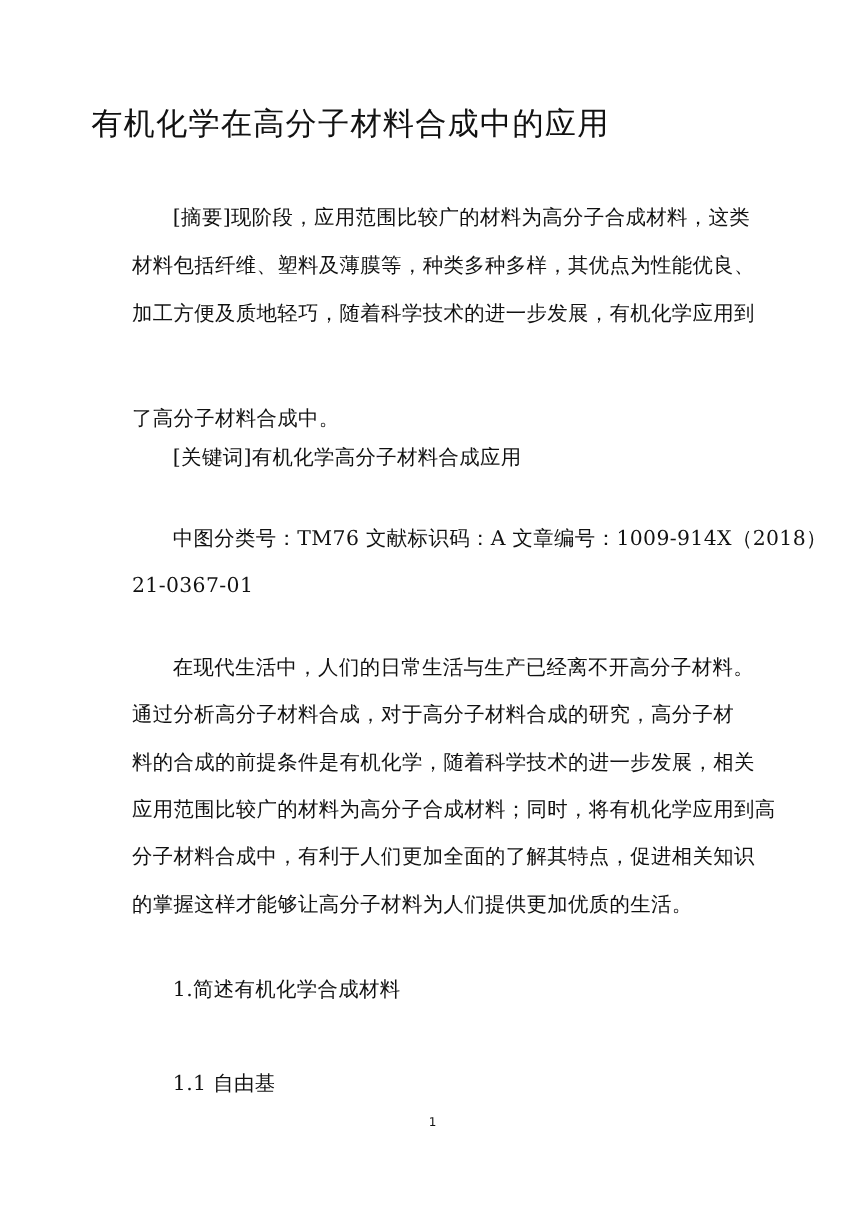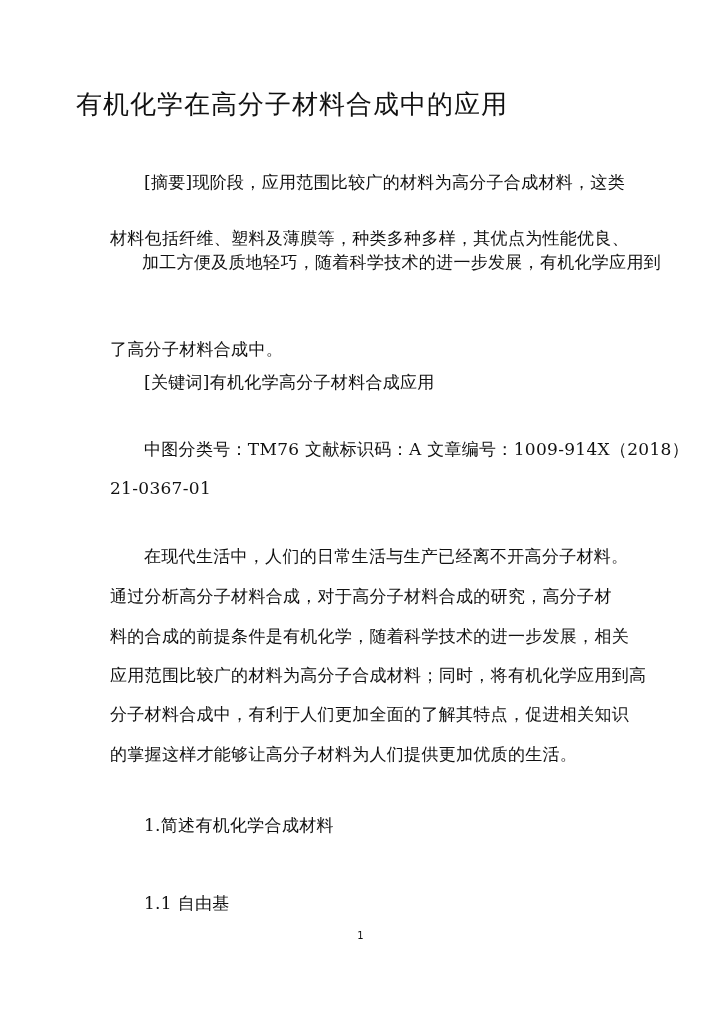--- a/index.html
+++ b/index.html
@@ -14,34 +14,34 @@
              font-size: 10px; font-family: "DejaVu Sans", sans-serif; }
 </style>
 </head>
 <body>
 
 <div>
   <h1 class="title" style="margin:0;font-weight:normal;">有机化学在高分子材料合成中的应用</h1>
 
   <div>
     <div class="line indent" style="top:170px;">[摘要]现阶段，应用范围比较广的材料为高分子合成材料，这类</div>
-    <div class="line" style="top:210px;margin-top:16px;">材料包括纤维、塑料及薄膜等，种类多种多样，其优点为性能优良、</div>
-    <div class="line" style="top:250px;margin-left:32px;">加工方便及质地轻巧，随着科学技术的进一步发展，有机化学应用到</div>
+    <div class="line" style="top:210px;">材料包括纤维、塑料及薄膜等，种类多种多样，其优点为性能优良、</div>
+    <div class="line" style="top:250px;">加工方便及质地轻巧，随着科学技术的进一步发展，有机化学应用到</div>
     <div class="line" style="top:289px;margin-top:48px;">了高分子材料合成中。</div>
   </div>
 
   <div class="line indent" style="top:370px;">[关键词]有机化学高分子材料合成应用</div>
 
   <div>
     <div class="line indent" style="top:437px;">中图分类号：TM76 文献标识码：A 文章编号：1009-914X（2018）</div>
     <div class="line" style="top:476px;">21-0367-01</div>
   </div>
 
   <div>
-    <div class="line indent" style="top:545px;font-family:Liberation Serif, serif;">在现代生活中，人们的日常生活与生产已经离不开高分子材料。</div>
+    <div class="line indent" style="top:545px;">在现代生活中，人们的日常生活与生产已经离不开高分子材料。</div>
     <div class="line" style="top:584px;">通过分析高分子材料合成，对于高分子材料合成的研究，高分子材</div>
     <div class="line" style="top:624px;">料的合成的前提条件是有机化学，随着科学技术的进一步发展，相关</div>
     <div class="line" style="top:663px;">应用范围比较广的材料为高分子合成材料；同时，将有机化学应用到高</div>
     <div class="line" style="top:702px;">分子材料合成中，有利于人们更加全面的了解其特点，促进相关知识</div>
     <div class="line" style="top:742px;">的掌握这样才能够让高分子材料为人们提供更加优质的生活。</div>
   </div>
 
   <div class="line indent" style="top:813px;">1.简述有机化学合成材料</div>
   <div class="line indent" style="top:891px;">1.1 自由基</div>
 

